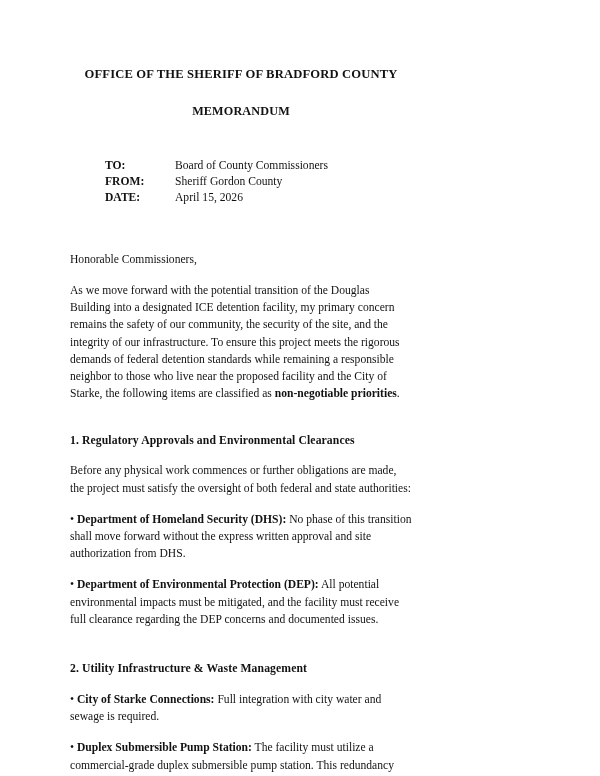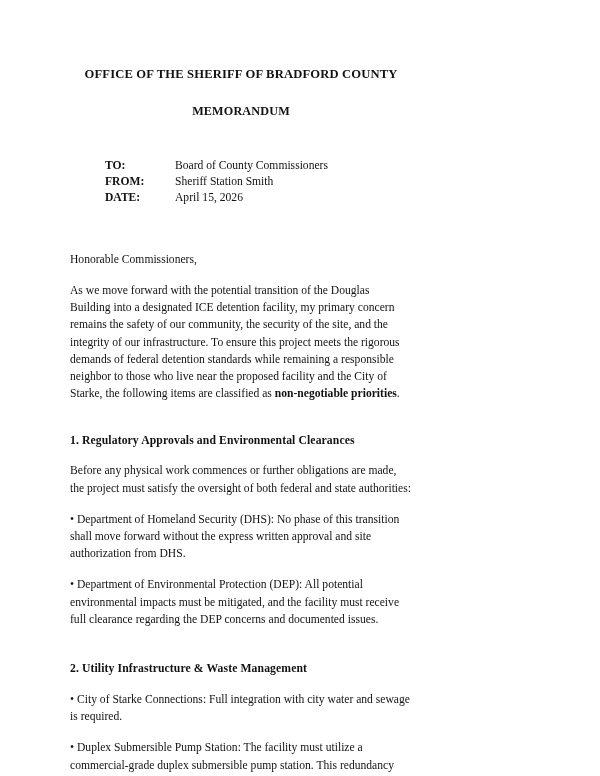--- a/index.html
+++ b/index.html
@@ -89,21 +89,21 @@
   }
   p.bullet-line {
     margin: 14px 0 0 0;
     font-size: 11.6px;
     line-height: 17.2px;
   }
   .bullet-mark {
     font-size: 11.6px;
   }
   .lead-bold {
-    font-weight: normal;
+    font-weight: bold;
   }
   .strong-inline {
     font-weight: bold;
   }
 </style>
 </head>
 <body>
 
 <div class="page">
 
@@ -112,21 +112,21 @@
 
   <div class="meta-block">
 
     <div class="meta-row">
       <div class="meta-label">TO:</div>
       <div class="meta-value">Board of County Commissioners</div>
     </div>
 
     <div class="meta-row">
       <div class="meta-label">FROM:</div>
-      <div class="meta-value">Sheriff Station Smith</div>
+      <div class="meta-value">Sheriff Gordon County</div>
     </div>
 
     <div class="meta-row">
       <div class="meta-label">DATE:</div>
       <div class="meta-value">April 15, 2026</div>
     </div>
 
 
   </div>
 

